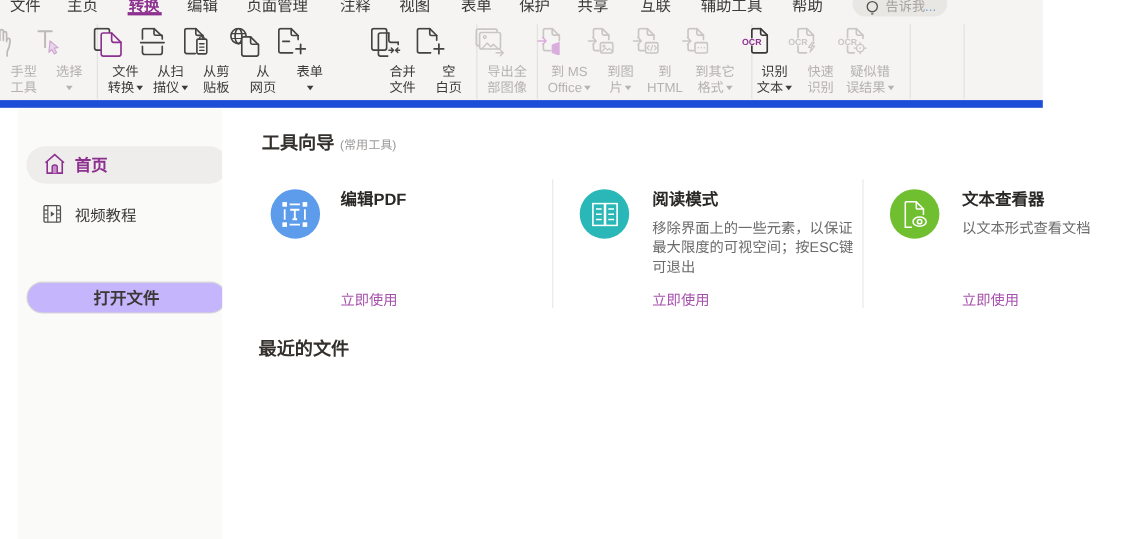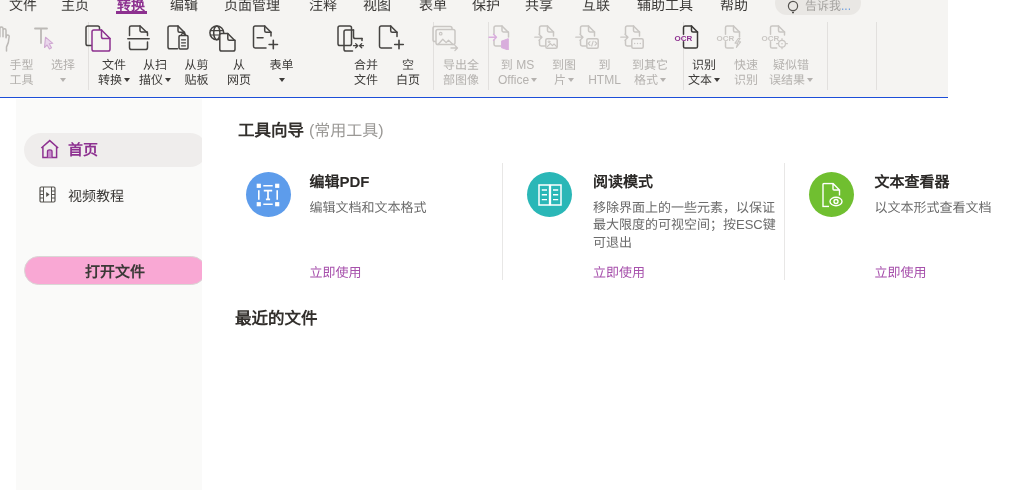--- a/index.html
+++ b/index.html
@@ -1,39 +1,39 @@
 <!DOCTYPE html>
 <html lang="zh-CN"><head><meta charset="utf-8">
 <style>
 *{margin:0;padding:0;box-sizing:border-box}
 html,body{width:1021px;height:490px;overflow:hidden}
 body{font-family:"Liberation Sans",sans-serif;background:#fff;position:relative}
 .abs{position:absolute}
 
-#chrome{left:0;top:0;width:948px;height:98px;background:#f5f4f2;border-bottom:1px solid #1d4ed8}
+#chrome{left:0;top:0;width:948px;height:98px;background:#f5f4f2;border-bottom:7px solid #1d4ed8}
 .mi{position:absolute;top:-4px;font-size:14px;line-height:18px;color:#3d3b39;white-space:nowrap}
 .mi.act{color:#8d3190;font-weight:bold}
 #mul{position:absolute;left:116px;top:11px;width:31px;height:3px;background:#8d3190}
 #srch{position:absolute;left:775px;top:-9px;width:86px;height:24px;background:#e9e7e4;border-radius:12px}
 
 .tb{position:absolute;top:25px;text-align:center}
 .tb .ic{height:30px;display:flex;align-items:flex-start;justify-content:flex-start}
 .tb .lb{margin-top:2.5px;font-size:12px;line-height:15px;color:#3d3b39;white-space:nowrap}
 .tb.dis .lb{color:#b5b2af}
 .caret{display:inline-block;width:0;height:0;border-left:3.5px solid transparent;border-right:3.5px solid transparent;border-top:4px solid currentColor;vertical-align:2px;margin-left:2px}
 .vsep{position:absolute;top:22px;height:68px;width:1px;background:#e2e0de}
 
 #side{left:16px;top:99px;width:201px;height:391px;background:#fafaf9;border-right:1px solid #eceae8}
 #pill{position:absolute;left:8px;top:34px;width:183px;height:34px;border-radius:17px;background:#efedec}
 .sitxt{position:absolute;white-space:nowrap}
-#openbtn{position:absolute;left:8px;top:157px;width:182px;height:29px;border-radius:15px;background:#f9a8d4;border:1px solid #d9d7d5;
+#openbtn{position:absolute;left:8px;top:157px;width:182px;height:29px;border-radius:15px;background:#c4b5fd;border:1px solid #d9d7d5;
  text-align:center;line-height:30px;font-size:15px;font-weight:bold;color:#3b3937}
 
 .h1{position:absolute;font-size:16.5px;font-weight:bold;color:#33302d;line-height:20px;white-space:nowrap}
-.h1 small{font-size:16px;font-weight:normal;color:#9b9996;margin-left:5px}
+.h1 small{font-size:11px;font-weight:normal;color:#9b9996;margin-left:5px}
 .circ{position:absolute;width:45px;height:45px;border-radius:50%;top:73px}
 .circ svg{position:absolute;left:50%;top:50%;transform:translate(-50%,-50%)}
 .ct{position:absolute;top:73px;font-size:15px;font-weight:bold;color:#2b2927;line-height:19px;white-space:nowrap}
 .cd{position:absolute;top:100px;font-size:13px;color:#6b6b6b;line-height:17.4px}
 .cl{position:absolute;top:163px;font-size:13px;color:#a751ac;white-space:nowrap}
 .csep{position:absolute;top:64px;height:117px;width:1px;background:#e8e7e6}
 </style></head>
 <body>
 <div id="chrome" class="abs">
  <span class="mi" style="left:9px">文件</span>
@@ -280,21 +280,20 @@
   <svg width="25" height="25" viewBox="0 0 25 25" fill="none" stroke="#fff" stroke-width="1.6">
    <rect x="1.2" y="1.2" width="4.2" height="4.2" fill="#fff" stroke="none"></rect>
         <rect x="19.6" y="1.2" width="4.2" height="4.2" fill="#fff" stroke="none"></rect>
    <rect x="1.2" y="19.6" width="4.2" height="4.2" fill="#fff" stroke="none"></rect>
         <rect x="19.6" y="19.6" width="4.2" height="4.2" fill="#fff" stroke="none"></rect>
    <path d="M7.8 3.3 H17.2 M7.8 21.7 H17.2 M3.3 7.8 V17.2 M21.7 7.8 V17.2"></path>
    <path d="M8.3 8.2 H16.7 M12.5 8.2 V16.8 M10.4 16.8 H14.6" stroke-width="1.7"></path>
   </svg>
  </div>
  <div class="ct" style="left:107.5px">编辑PDF</div>
- <div class="cd" style="left:107.5px">编辑文档和文本格式</div>
  <div class="cl" style="left:107.5px">立即使用</div>
  <div class="circ" style="left:325px;background:#2ab7b7">
   <svg width="24" height="22" viewBox="0 0 24 22" fill="none" stroke="#fff" stroke-width="1.5">
    <rect x="1" y="1" width="10.6" height="20"></rect>
         <rect x="12.4" y="1" width="10.6" height="20"></rect>
    <path d="M3.8 6 H9 M3.8 10.8 H9 M3.8 15.6 H9 M15 6 H20.2 M15 10.8 H20.2 M15 15.6 H20.2" stroke-width="1.4"></path>
   </svg>
  </div>
  <div class="ct" style="left:391px">阅读模式</div>
  <div class="cd" style="left:391px">移除界面上的一些元素，以保证<br>最大限度的可视空间；按ESC键<br>可退出</div>

